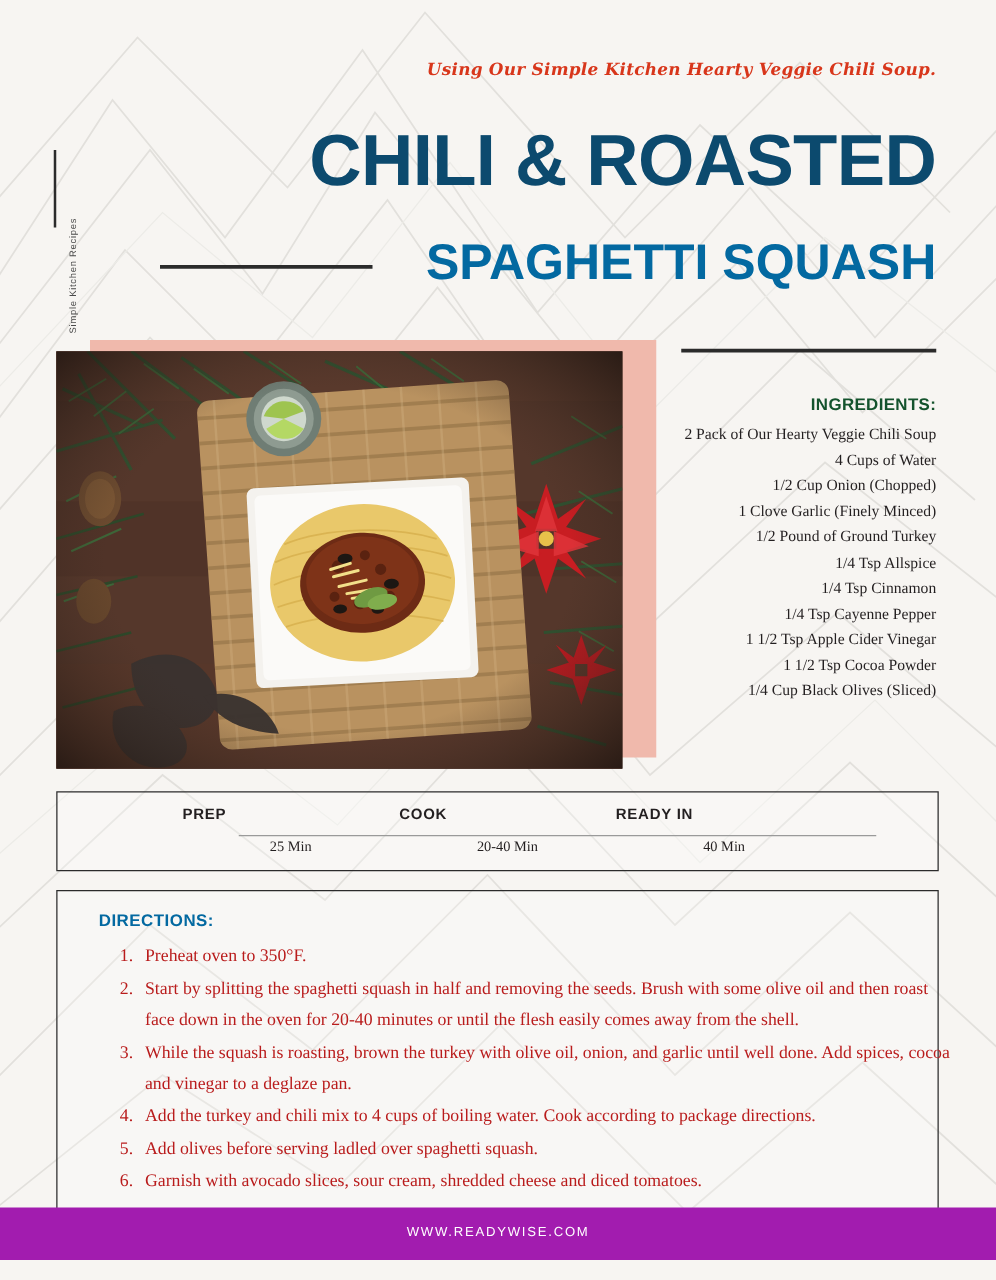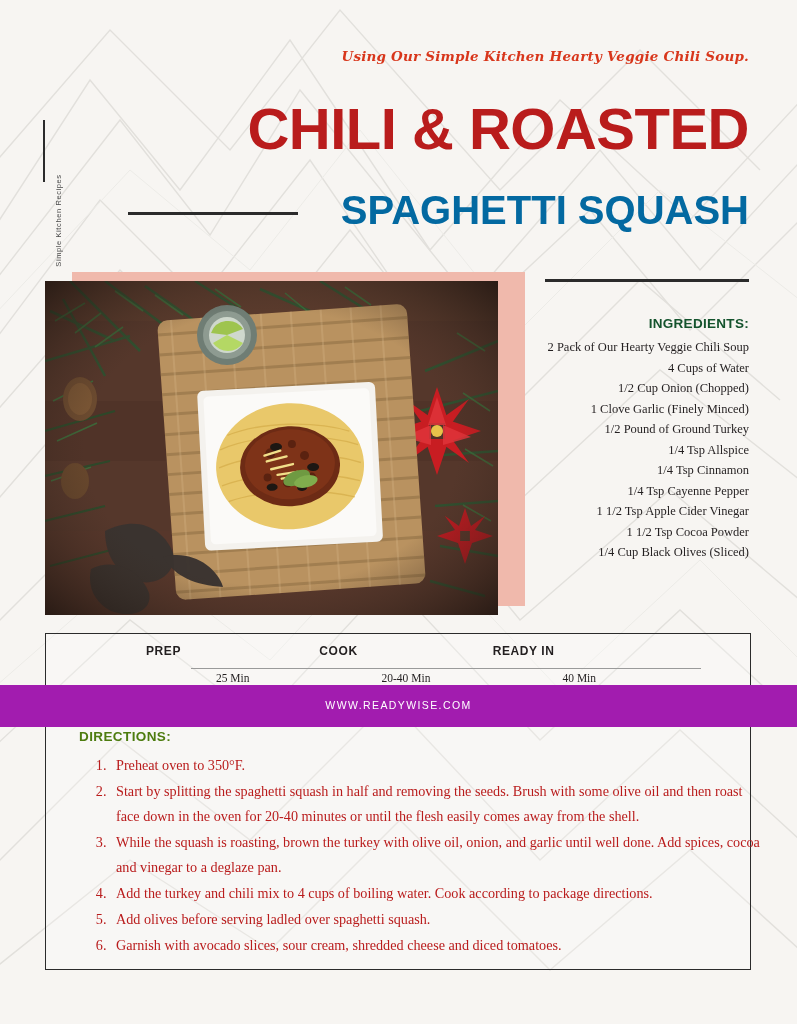--- a/index.html
+++ b/index.html
@@ -20,21 +20,21 @@
   .bg-watermark {
     position: absolute;
     inset: 0;
     z-index: 0;
     pointer-events: none;
   }
   .page {
     position: relative;
     z-index: 2;
     width: 797px;
-    height: 727px;
+    height: 1008px;
   }
 
   
   .side-label {
     position: absolute;
     left: 36px;
     top: 120px;
     width: 14px;
     height: 180px;
   }
@@ -79,21 +79,21 @@
   .title-main {
     position: absolute;
     left: 0;
     right: 48px;
     top: 100px;
     text-align: right;
     font-family: "Liberation Sans", sans-serif;
     font-weight: bold;
     font-size: 58px;
     letter-spacing: -0.5px;
-    color: #b91c1c;
+    color: #0c4a6e;
     line-height: 1;
   }
   .title-sub-wrap {
     position: absolute;
     left: 0;
     right: 48px;
     top: 188px;
     height: 46px;
   }
   .title-sub {
@@ -232,21 +232,21 @@
     background: rgba(255,255,255,0.22);
   }
   .dir-title {
     position: absolute;
     left: 33px;
     top: 16px;
     font-family: "Liberation Sans", sans-serif;
     font-weight: bold;
     font-size: 13.5px;
     letter-spacing: 0.4px;
-    color: #4d7c0f;
+    color: #0369a1;
   }
   .dir-list {
     position: absolute;
     left: 30px;
     top: 40px;
     width: 650px;
     margin: 0;
     padding: 0 0 0 34px;
     font-family: "Liberation Serif", serif;
     font-size: 14.2px;

